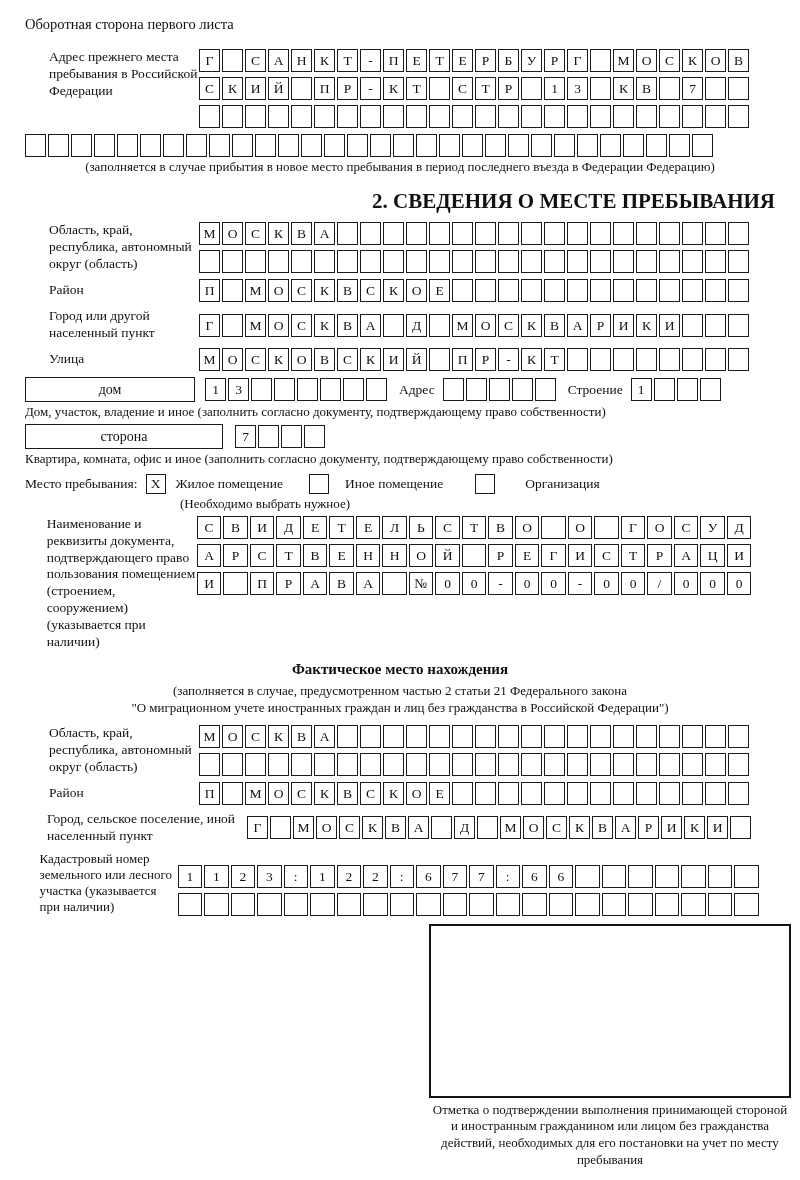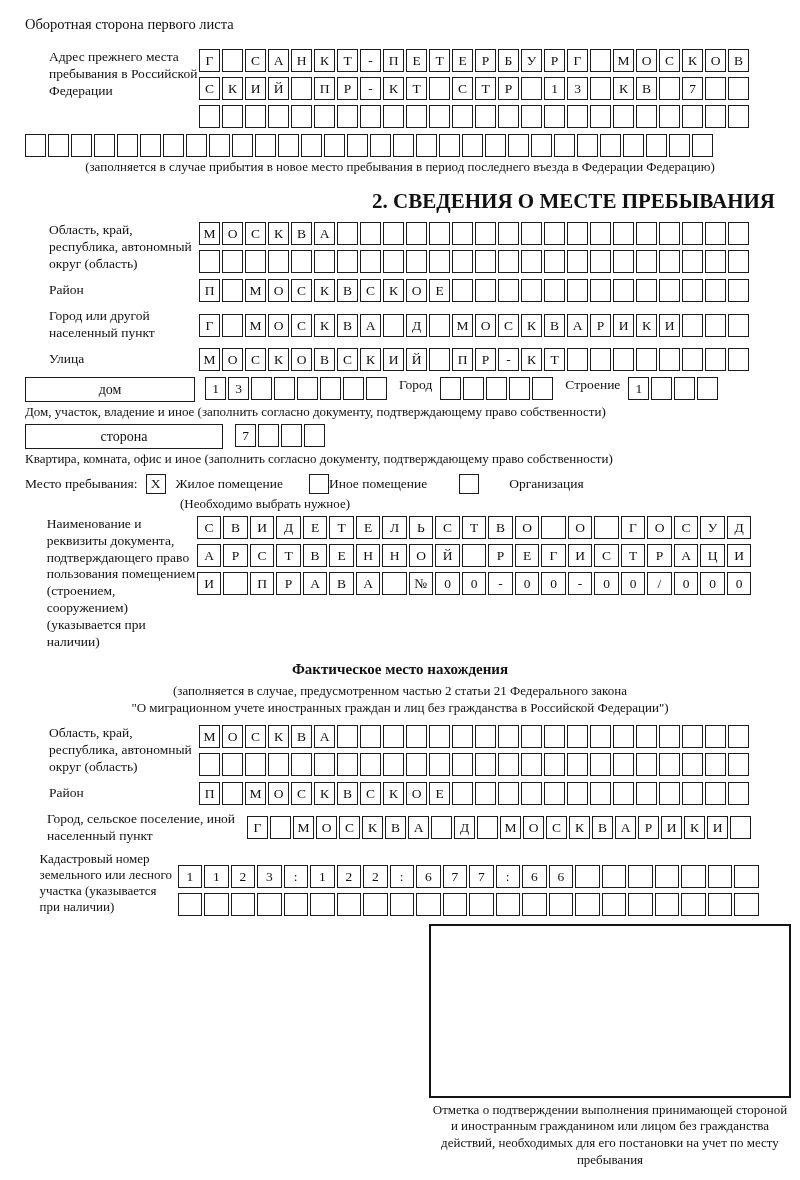--- a/index.html
+++ b/index.html
@@ -15,21 +15,21 @@
   .rows{display:flex;flex-direction:column;gap:5px;}
   .cells{display:flex;flex-wrap:nowrap;}
   .cell{width:19px;height:21px;border:1.5px solid #1c1c1c;margin-right:2px;flex-shrink:0;
         font-size:13.5px;line-height:21px;text-align:center;}
   .cells.wide .cell{width:22.5px;}
   .fullrow{margin-top:5px;}
   .note{font-size:13px;line-height:1.25;margin:2px 0 4px 0;}
   .note.center{text-align:center;}
   .sec-title{font-size:21px;font-weight:bold;text-align:right;margin:14px 0 8px 0;}
   .sub-title{font-size:15px;font-weight:bold;text-align:center;margin:10px 0 4px 0;}
-  .house-row{display:flex;margin:3px 0 2px 0;}
+  .house-row{display:flex;align-items:center;margin:3px 0 2px 0;}
   .name-box{border:1.5px solid #1c1c1c;height:23px;line-height:23px;text-align:center;
             font-size:14px;flex-shrink:0;}
   .w-dom{width:168px;margin-right:10px;}
   .w-kv{width:196px;margin-right:12px;}
   .inline-lbl{font-size:13.5px;margin:0 8px 0 10px;}
   .stay-row{display:flex;align-items:center;margin:6px 0 2px 0;font-size:13.5px;}
   .checkbox{width:18px;height:18px;border:1.5px solid #1c1c1c;display:inline-block;
             text-align:center;line-height:18px;font-size:13.5px;flex-shrink:0;}
   .stay-note{margin-left:155px;}
   .notes-pair{font-size:13px;text-align:center;line-height:1.35;}
@@ -317,21 +317,21 @@
     <div class="cells">
         <div class="cell">1</div>
         <div class="cell">3</div>
         <div class="cell"></div>
         <div class="cell"></div>
         <div class="cell"></div>
         <div class="cell"></div>
         <div class="cell"></div>
         <div class="cell"></div>
       </div>
-    <div class="inline-lbl">Город</div>
+    <div class="inline-lbl">Адрес</div>
     <div class="cells">
         <div class="cell"></div>
         <div class="cell"></div>
         <div class="cell"></div>
         <div class="cell"></div>
         <div class="cell"></div>
       </div>
     <div class="inline-lbl">Строение</div>
     <div class="cells">
         <div class="cell">1</div>
@@ -351,21 +351,21 @@
         <div class="cell"></div>
       </div>
   </div>
   <div class="note">Квартира, комната, офис и иное (заполнить согласно документу, подтверждающему право собственности)</div>
 
   <div class="stay-row">
     <span>Место пребывания:</span>
     <span class="checkbox" style="margin-left:8px;">X</span>
     <span style="margin-left:10px;">Жилое помещение</span>
     <span class="checkbox" style="margin-left:26px;"></span>
-    <span style="margin-left:0;">Иное помещение</span>
+    <span style="margin-left:16px;">Иное помещение</span>
     <span class="checkbox" style="margin-left:32px;"></span>
     <span style="margin-left:30px;">Организация</span>
   </div>
   <div class="note stay-note">(Необходимо выбрать нужное)</div>
 
   <div class="block" style="">
     <div class="lbl w150">Наименование и реквизиты документа, подтверждающего право пользования помещением (строением, сооружением) (указывается при наличии)</div>
     <div class="rows">
       <div class="cells wide">
           <div class="cell">С</div>

